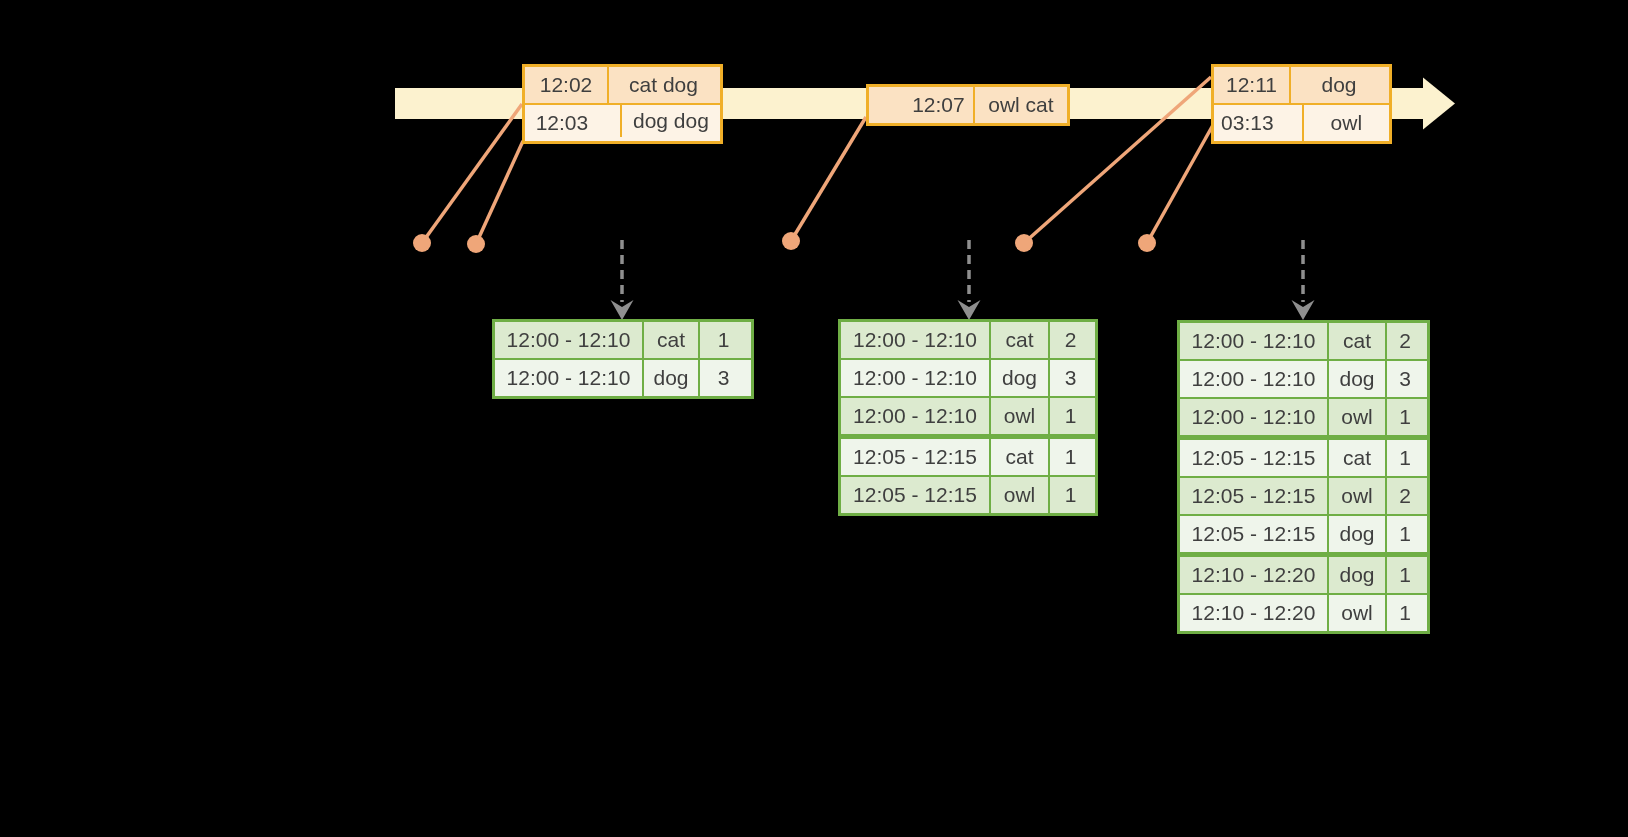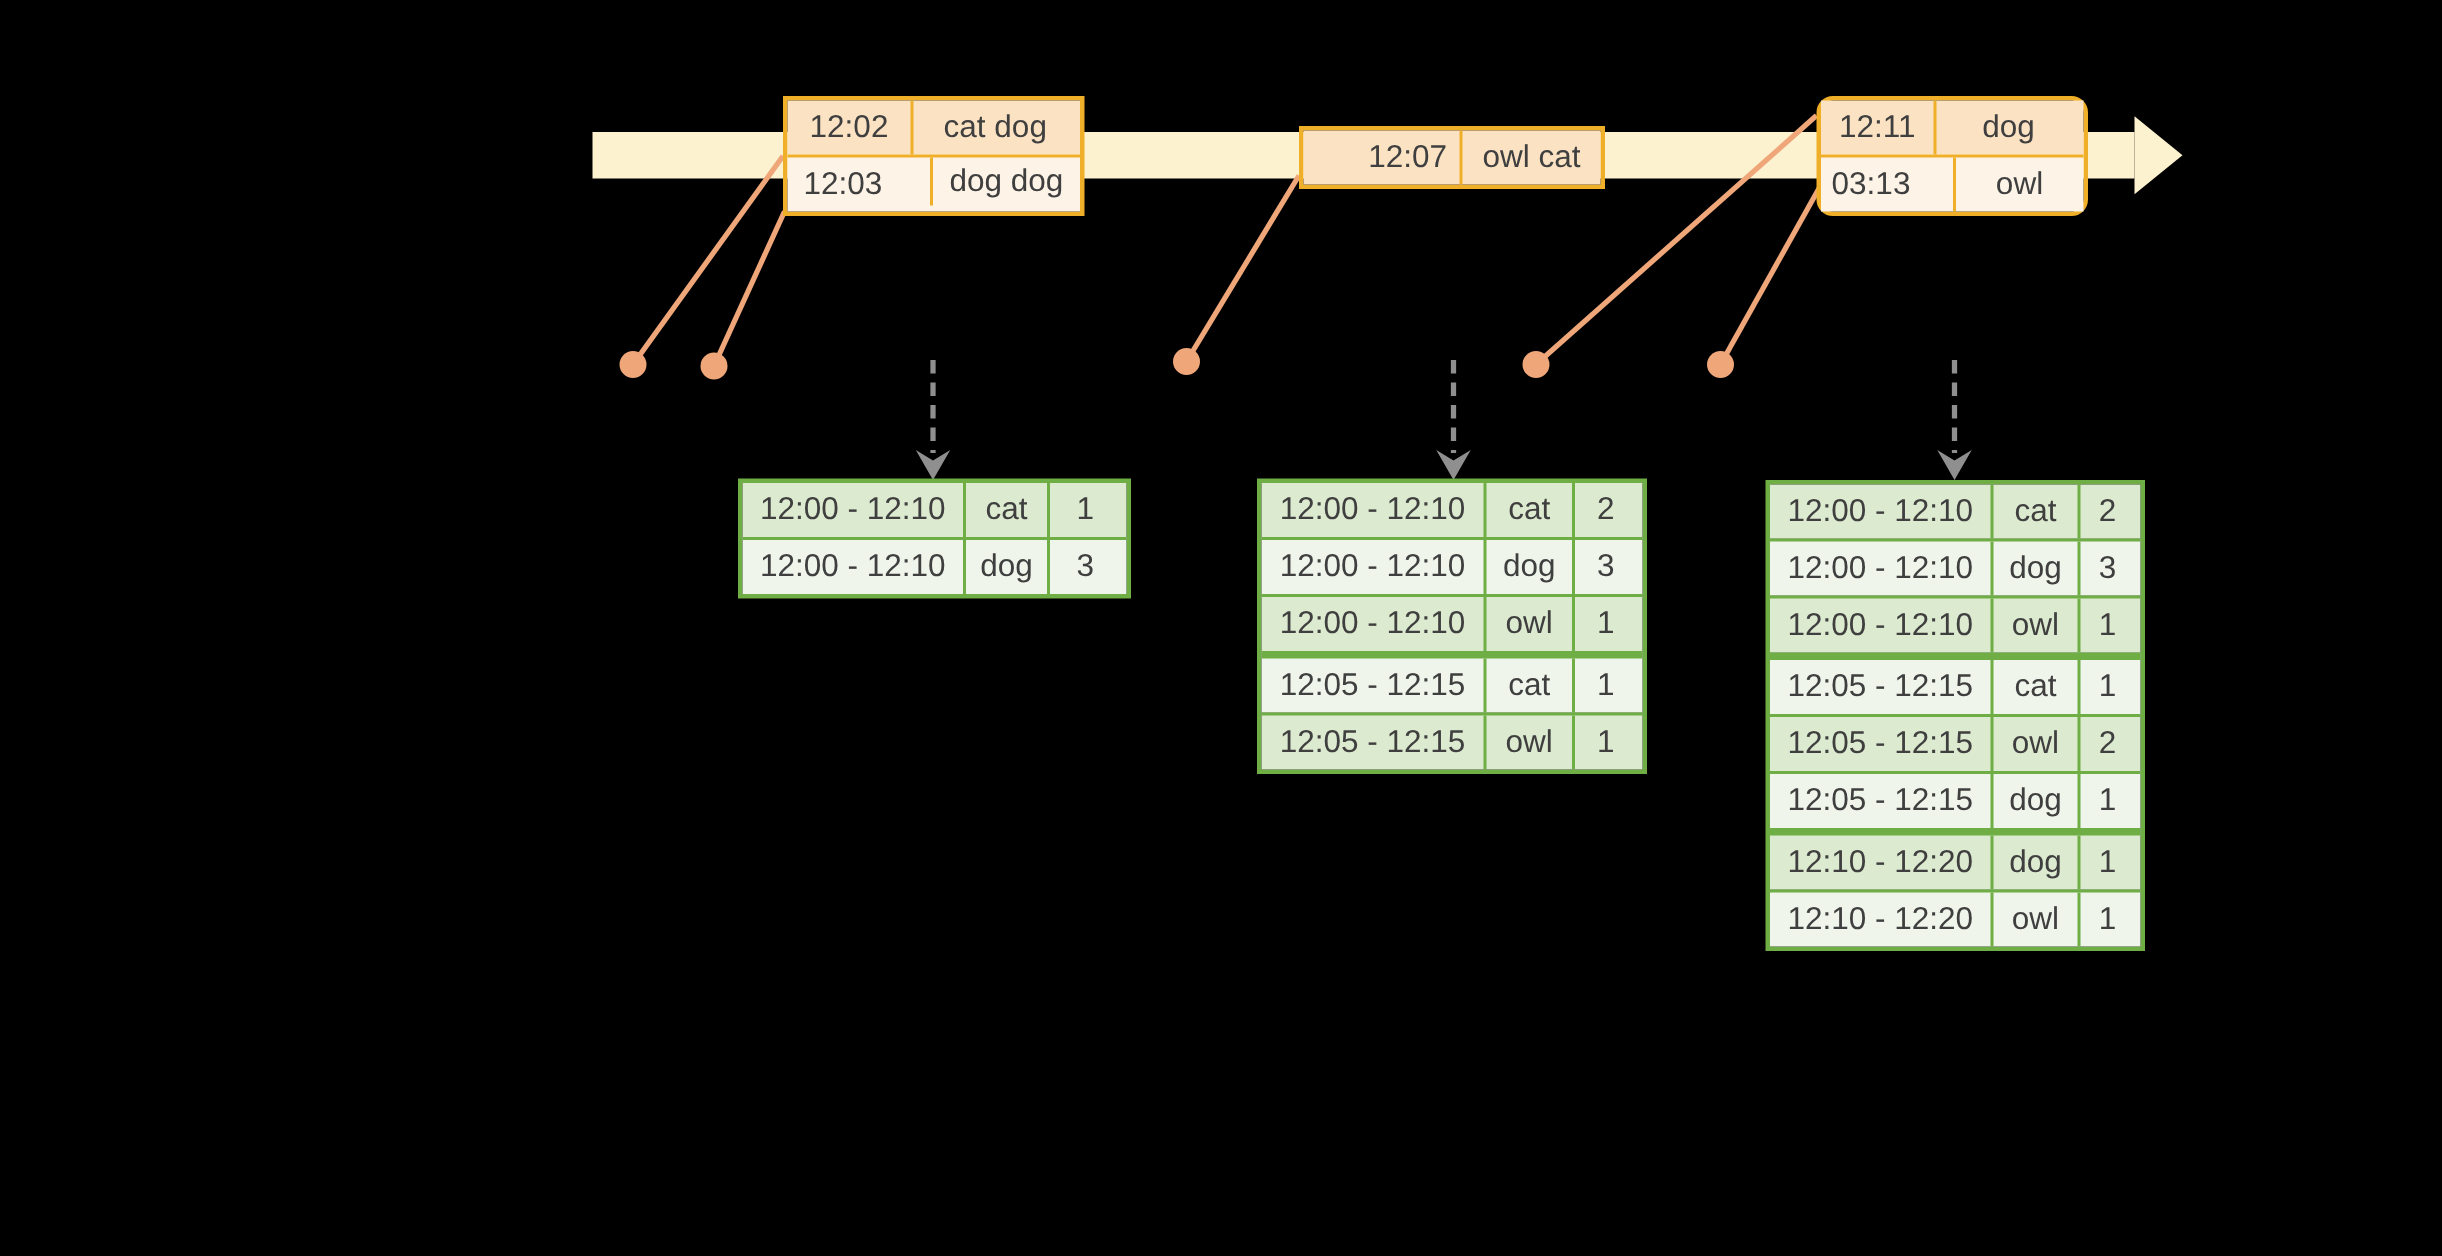--- a/index.html
+++ b/index.html
@@ -64,21 +64,21 @@
         <div class="t-cell" style="width: 82px; height: 36px;">12:03</div>
         <div class="t-cell" style="width: 111px; height: 32px;">dog dog</div>
       </div>
     </div>
     <div class="evt-table" style="left: 866px; top: 84px; width: 198px;">
       <div class="t-row evt-a">
         <div class="t-cell" style="width: 83px; height: 36px; margin-left: 35px;">12:07</div>
         <div class="t-cell" style="width: 113px; height: 36px;">owl cat</div>
       </div>
     </div>
-    <div class="evt-table" style="left: 1211px; top: 64px; width: 175px; border-radius: 11px;">
+    <div class="evt-table" style="left: 1211px; top: 64px; width: 175px;">
       <div class="t-row evt-a">
         <div class="t-cell" style="width: 75px; height: 36px;">12:11</div>
         <div class="t-cell" style="width: 98px; height: 36px;">dog</div>
       </div>
       <div class="t-row evt-b">
         <div class="t-cell" style="width: 75px; height: 36px;">03:13</div>
         <div class="t-cell" style="width: 98px; height: 36px;">owl</div>
       </div>
     </div>
     <div class="res-table" style="left: 492px; top: 319px; width: 256px;">

